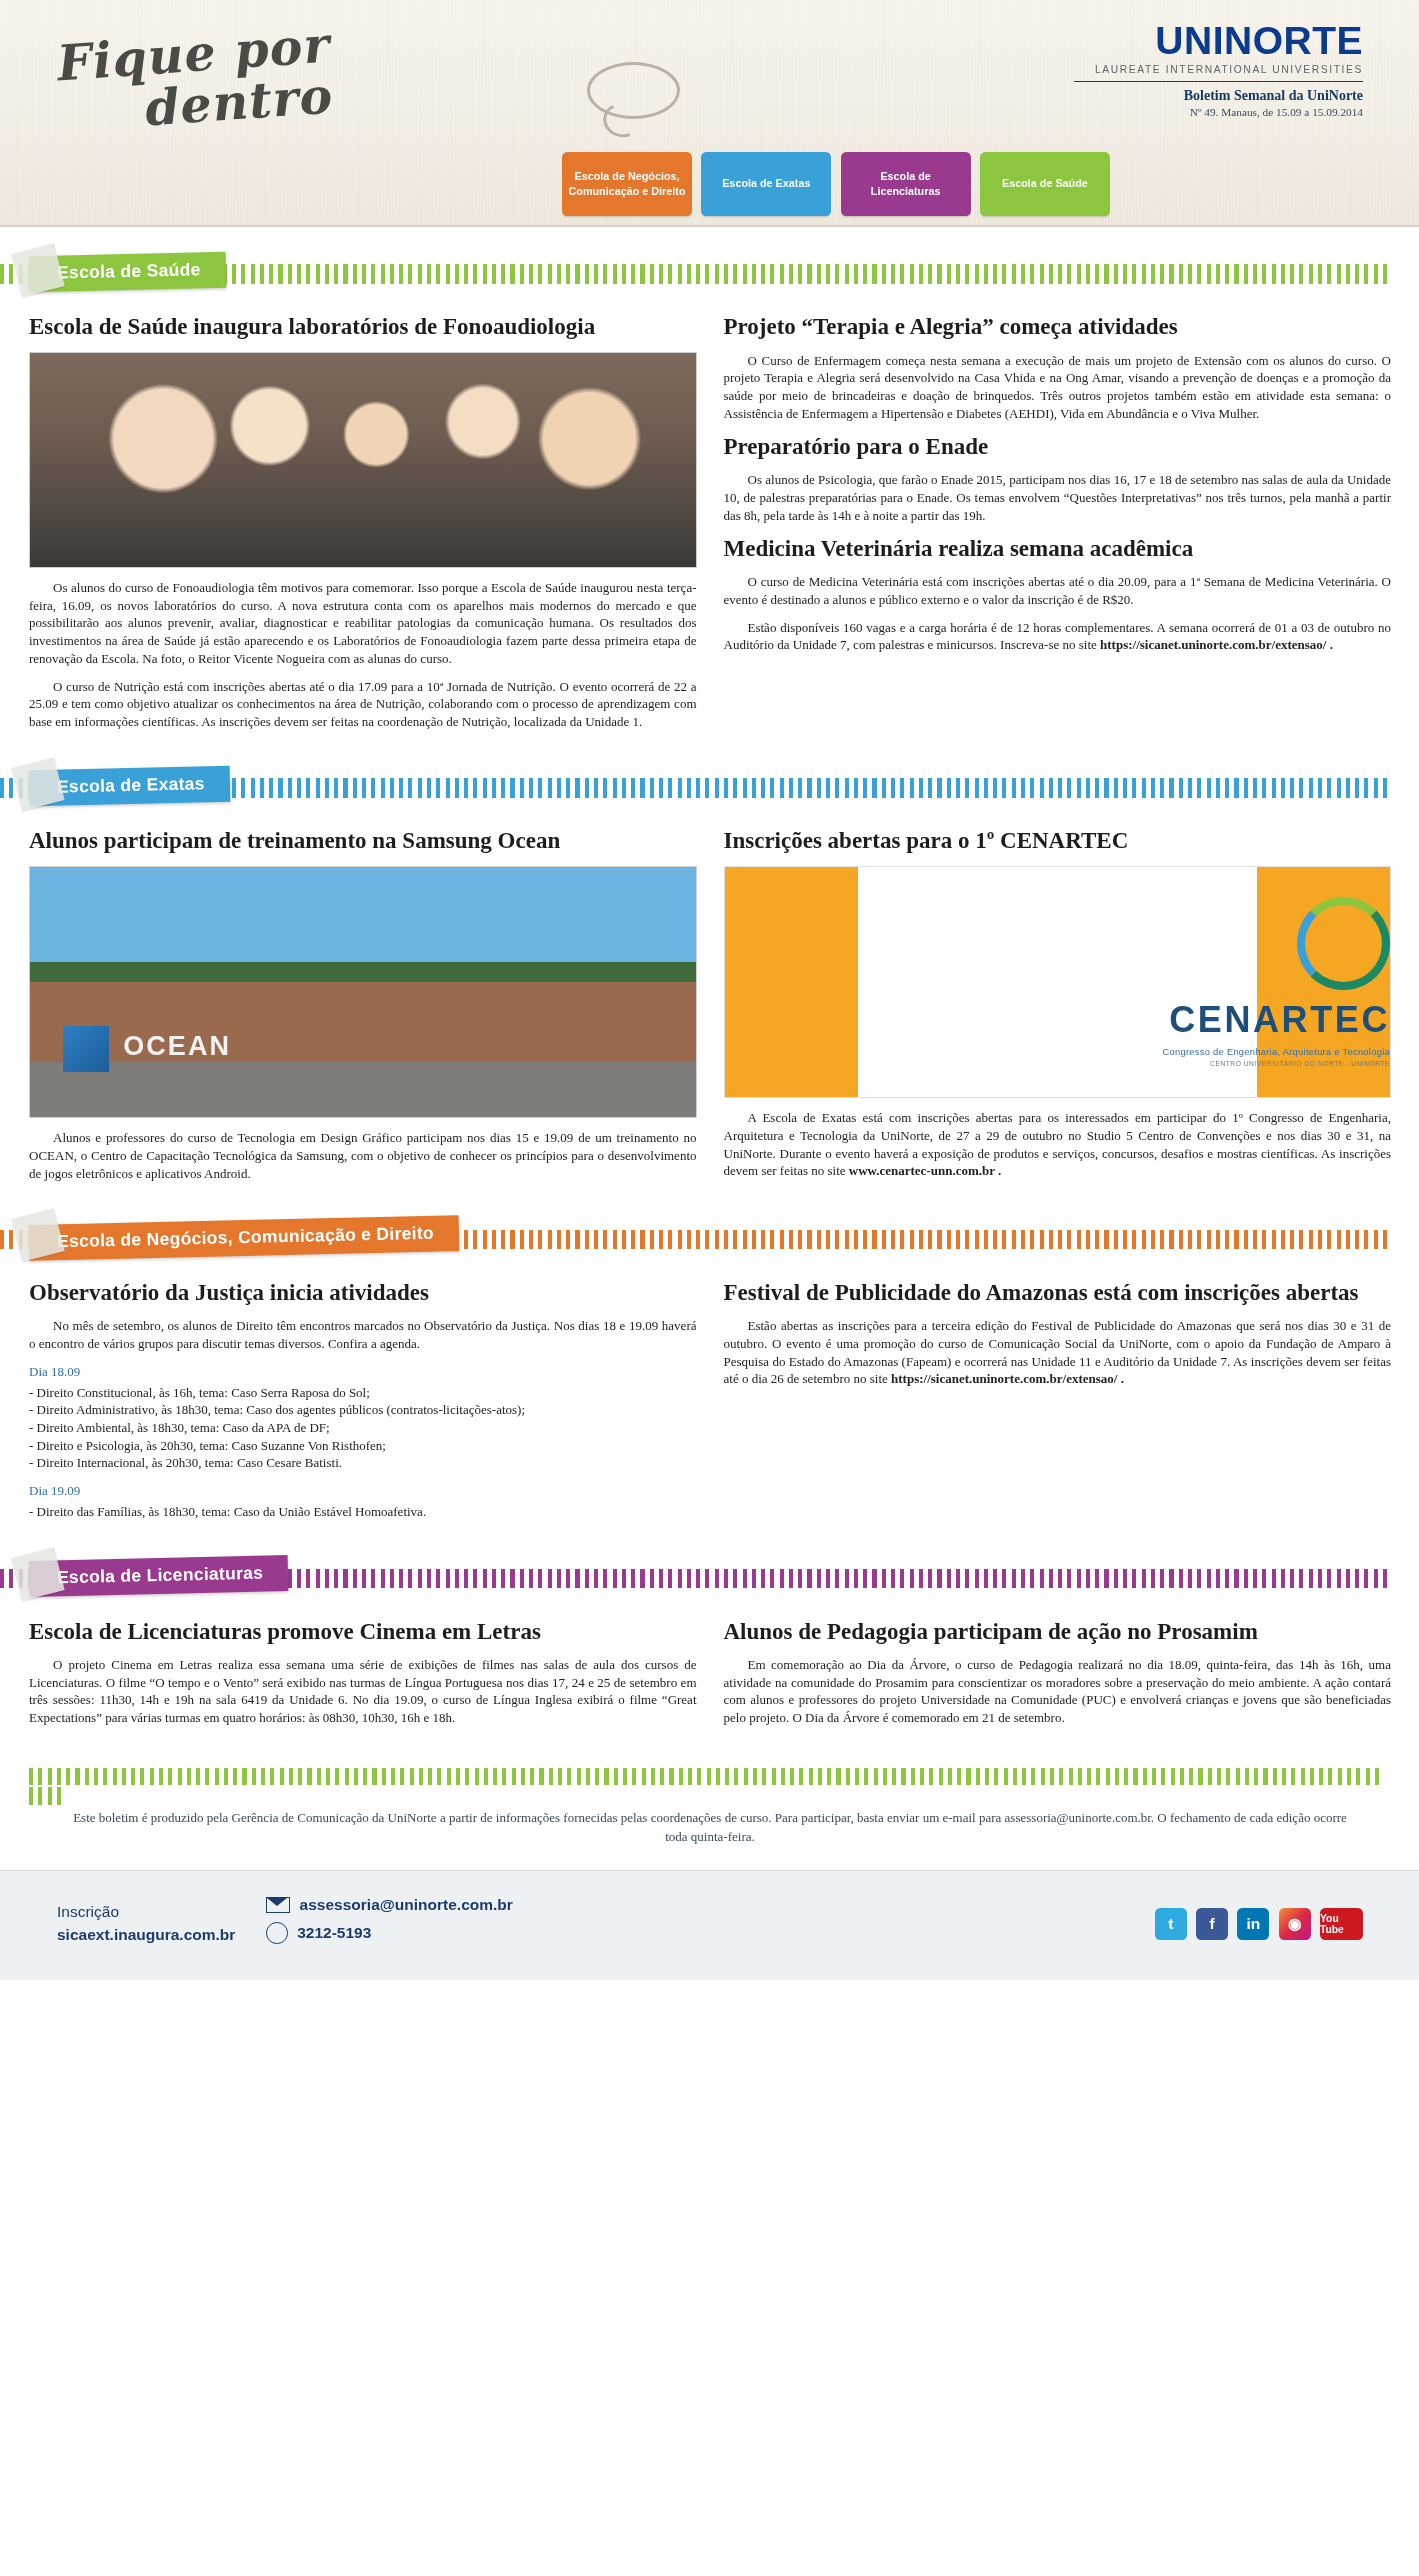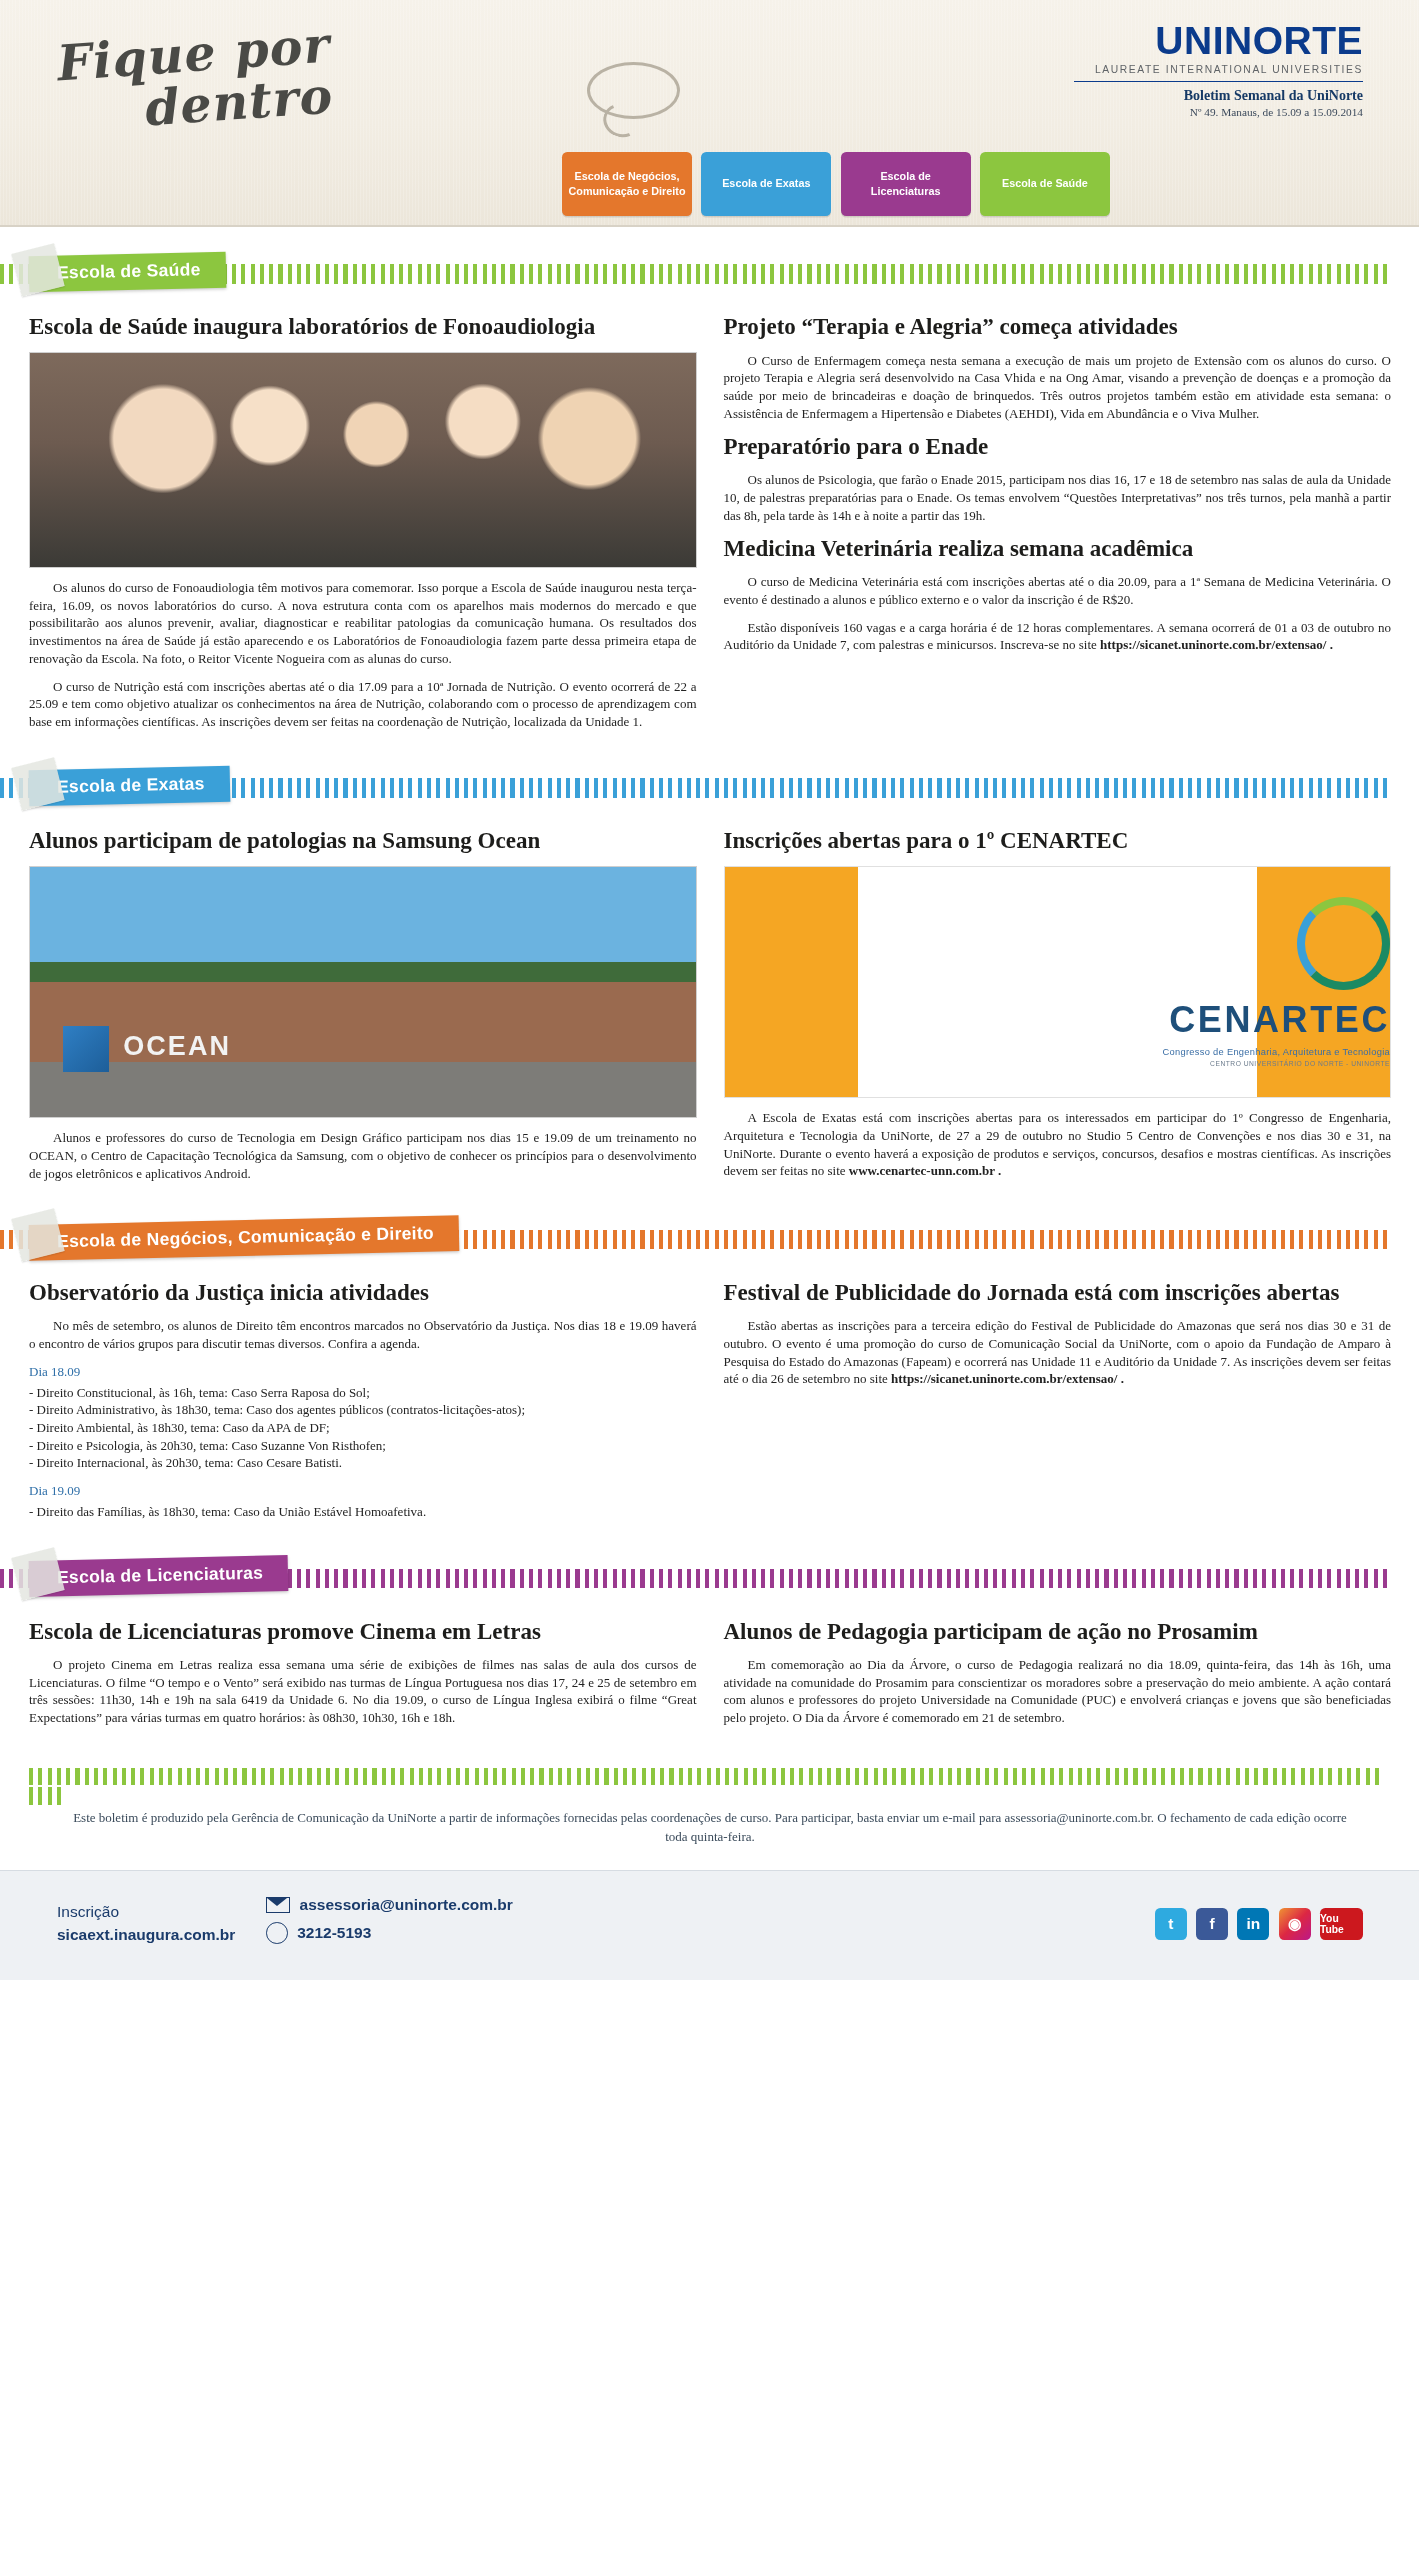--- a/index.html
+++ b/index.html
@@ -298,21 +298,21 @@
 
   <div class="banner-wrap">
     <div class="dots"><i style="background:#3aa0d8"></i><i style="background:#3aa0d8"></i><i style="background:#3aa0d8"></i><i style="background:#3aa0d8"></i><i style="background:#3aa0d8"></i><i style="background:#3aa0d8"></i><i style="background:#3aa0d8"></i><i style="background:#3aa0d8"></i><i style="background:#3aa0d8"></i><i style="background:#3aa0d8"></i><i style="background:#3aa0d8"></i><i style="background:#3aa0d8"></i><i style="background:#3aa0d8"></i><i style="background:#3aa0d8"></i><i style="background:#3aa0d8"></i><i style="background:#3aa0d8"></i><i style="background:#3aa0d8"></i><i style="background:#3aa0d8"></i><i style="background:#3aa0d8"></i><i style="background:#3aa0d8"></i><i style="background:#3aa0d8"></i><i style="background:#3aa0d8"></i><i style="background:#3aa0d8"></i><i style="background:#3aa0d8"></i><i style="background:#3aa0d8"></i><i style="background:#3aa0d8"></i><i style="background:#3aa0d8"></i><i style="background:#3aa0d8"></i><i style="background:#3aa0d8"></i><i style="background:#3aa0d8"></i><i style="background:#3aa0d8"></i><i style="background:#3aa0d8"></i><i style="background:#3aa0d8"></i><i style="background:#3aa0d8"></i><i style="background:#3aa0d8"></i><i style="background:#3aa0d8"></i><i style="background:#3aa0d8"></i><i style="background:#3aa0d8"></i><i style="background:#3aa0d8"></i><i style="background:#3aa0d8"></i><i style="background:#3aa0d8"></i><i style="background:#3aa0d8"></i><i style="background:#3aa0d8"></i><i style="background:#3aa0d8"></i><i style="background:#3aa0d8"></i><i style="background:#3aa0d8"></i><i style="background:#3aa0d8"></i><i style="background:#3aa0d8"></i><i style="background:#3aa0d8"></i><i style="background:#3aa0d8"></i><i style="background:#3aa0d8"></i><i style="background:#3aa0d8"></i><i style="background:#3aa0d8"></i><i style="background:#3aa0d8"></i><i style="background:#3aa0d8"></i><i style="background:#3aa0d8"></i><i style="background:#3aa0d8"></i><i style="background:#3aa0d8"></i><i style="background:#3aa0d8"></i><i style="background:#3aa0d8"></i><i style="background:#3aa0d8"></i><i style="background:#3aa0d8"></i><i style="background:#3aa0d8"></i><i style="background:#3aa0d8"></i><i style="background:#3aa0d8"></i><i style="background:#3aa0d8"></i><i style="background:#3aa0d8"></i><i style="background:#3aa0d8"></i><i style="background:#3aa0d8"></i><i style="background:#3aa0d8"></i><i style="background:#3aa0d8"></i><i style="background:#3aa0d8"></i><i style="background:#3aa0d8"></i><i style="background:#3aa0d8"></i><i style="background:#3aa0d8"></i><i style="background:#3aa0d8"></i><i style="background:#3aa0d8"></i><i style="background:#3aa0d8"></i><i style="background:#3aa0d8"></i><i style="background:#3aa0d8"></i><i style="background:#3aa0d8"></i><i style="background:#3aa0d8"></i><i style="background:#3aa0d8"></i><i style="background:#3aa0d8"></i><i style="background:#3aa0d8"></i><i style="background:#3aa0d8"></i><i style="background:#3aa0d8"></i><i style="background:#3aa0d8"></i><i style="background:#3aa0d8"></i><i style="background:#3aa0d8"></i><i style="background:#3aa0d8"></i><i style="background:#3aa0d8"></i><i style="background:#3aa0d8"></i><i style="background:#3aa0d8"></i><i style="background:#3aa0d8"></i><i style="background:#3aa0d8"></i><i style="background:#3aa0d8"></i><i style="background:#3aa0d8"></i><i style="background:#3aa0d8"></i><i style="background:#3aa0d8"></i><i style="background:#3aa0d8"></i><i style="background:#3aa0d8"></i><i style="background:#3aa0d8"></i><i style="background:#3aa0d8"></i><i style="background:#3aa0d8"></i><i style="background:#3aa0d8"></i><i style="background:#3aa0d8"></i><i style="background:#3aa0d8"></i><i style="background:#3aa0d8"></i><i style="background:#3aa0d8"></i><i style="background:#3aa0d8"></i><i style="background:#3aa0d8"></i><i style="background:#3aa0d8"></i><i style="background:#3aa0d8"></i><i style="background:#3aa0d8"></i><i style="background:#3aa0d8"></i><i style="background:#3aa0d8"></i><i style="background:#3aa0d8"></i><i style="background:#3aa0d8"></i><i style="background:#3aa0d8"></i><i style="background:#3aa0d8"></i><i style="background:#3aa0d8"></i><i style="background:#3aa0d8"></i><i style="background:#3aa0d8"></i><i style="background:#3aa0d8"></i><i style="background:#3aa0d8"></i><i style="background:#3aa0d8"></i><i style="background:#3aa0d8"></i><i style="background:#3aa0d8"></i><i style="background:#3aa0d8"></i><i style="background:#3aa0d8"></i><i style="background:#3aa0d8"></i><i style="background:#3aa0d8"></i><i style="background:#3aa0d8"></i><i style="background:#3aa0d8"></i><i style="background:#3aa0d8"></i><i style="background:#3aa0d8"></i><i style="background:#3aa0d8"></i><i style="background:#3aa0d8"></i><i style="background:#3aa0d8"></i><i style="background:#3aa0d8"></i><i style="background:#3aa0d8"></i><i style="background:#3aa0d8"></i><i style="background:#3aa0d8"></i><i style="background:#3aa0d8"></i><i style="background:#3aa0d8"></i><i style="background:#3aa0d8"></i><i style="background:#3aa0d8"></i><i style="background:#3aa0d8"></i><i style="background:#3aa0d8"></i></div>
     <div class="banner-label c-exa">Escola de Exatas</div>
     <div class="banner-tape"></div>
   </div>
 
   <div class="content">
     <div class="cols">
       <div class="col">
-        <h2 class="art">Alunos participam de patologias na Samsung Ocean</h2>
+        <h2 class="art">Alunos participam de treinamento na Samsung Ocean</h2>
         <div class="photo photo-ocean">
           <div class="ocean-box"></div>
           <div class="ocean-word">OCEAN</div>
         </div>
         <p class="body" style="margin-top:11.3px;">Alunos e professores do curso de Tecnologia em Design Gráfico participam nos dias 15 e 19.09 de um treinamento no OCEAN, o Centro de Capacitação Tecnológica da Samsung, com o objetivo de conhecer os princípios para o desenvolvimento de jogos eletrônicos e aplicativos Android.</p>
       </div>
 
       <div class="col">
         <h2 class="art">Inscrições abertas para o 1º CENARTEC</h2>
         <div class="cenartec">
@@ -341,21 +341,21 @@
         <p class="body noind" style="white-space:pre-line;">- Direito Constitucional, às 16h, tema: Caso Serra Raposa do Sol;
 - Direito Administrativo, às 18h30, tema: Caso dos agentes públicos (contratos-licitações-atos);
 - Direito Ambiental, às 18h30, tema: Caso da APA de DF;
 - Direito e Psicologia, às 20h30, tema: Caso Suzanne Von Risthofen;
 - Direito Internacional, às 20h30, tema: Caso Cesare Batisti.</p>
         <p class="body noind" style="margin-bottom:3.1px;color:#2f6fa8;">Dia 19.09</p>
         <p class="body noind" style="white-space:pre-line;">- Direito das Famílias, às 18h30, tema: Caso da União Estável Homoafetiva.</p>
       </div>
 
       <div class="col">
-        <h2 class="art">Festival de Publicidade do Jornada está com inscrições abertas</h2>
+        <h2 class="art">Festival de Publicidade do Amazonas está com inscrições abertas</h2>
         <p class="body" style="margin-top:11.3px;"><span>Estão abertas as inscrições para a terceira edição do Festival de Publicidade do Amazonas que será nos dias 30 e 31 de outubro. O evento é uma promoção do curso de Comunicação Social da UniNorte, com o apoio da Fundação de Amparo à Pesquisa do Estado do Amazonas (Fapeam) e ocorrerá nas Unidade 11 e Auditório da Unidade 7. As inscrições devem ser feitas até o dia 26 de setembro no site </span><b>https://sicanet.uninorte.com.br/extensao/ .</b></p>
       </div>
     </div>
   </div>
 
   <div class="banner-wrap">
     <div class="dots"><i style="background:#9a3a8f"></i><i style="background:#9a3a8f"></i><i style="background:#9a3a8f"></i><i style="background:#9a3a8f"></i><i style="background:#9a3a8f"></i><i style="background:#9a3a8f"></i><i style="background:#9a3a8f"></i><i style="background:#9a3a8f"></i><i style="background:#9a3a8f"></i><i style="background:#9a3a8f"></i><i style="background:#9a3a8f"></i><i style="background:#9a3a8f"></i><i style="background:#9a3a8f"></i><i style="background:#9a3a8f"></i><i style="background:#9a3a8f"></i><i style="background:#9a3a8f"></i><i style="background:#9a3a8f"></i><i style="background:#9a3a8f"></i><i style="background:#9a3a8f"></i><i style="background:#9a3a8f"></i><i style="background:#9a3a8f"></i><i style="background:#9a3a8f"></i><i style="background:#9a3a8f"></i><i style="background:#9a3a8f"></i><i style="background:#9a3a8f"></i><i style="background:#9a3a8f"></i><i style="background:#9a3a8f"></i><i style="background:#9a3a8f"></i><i style="background:#9a3a8f"></i><i style="background:#9a3a8f"></i><i style="background:#9a3a8f"></i><i style="background:#9a3a8f"></i><i style="background:#9a3a8f"></i><i style="background:#9a3a8f"></i><i style="background:#9a3a8f"></i><i style="background:#9a3a8f"></i><i style="background:#9a3a8f"></i><i style="background:#9a3a8f"></i><i style="background:#9a3a8f"></i><i style="background:#9a3a8f"></i><i style="background:#9a3a8f"></i><i style="background:#9a3a8f"></i><i style="background:#9a3a8f"></i><i style="background:#9a3a8f"></i><i style="background:#9a3a8f"></i><i style="background:#9a3a8f"></i><i style="background:#9a3a8f"></i><i style="background:#9a3a8f"></i><i style="background:#9a3a8f"></i><i style="background:#9a3a8f"></i><i style="background:#9a3a8f"></i><i style="background:#9a3a8f"></i><i style="background:#9a3a8f"></i><i style="background:#9a3a8f"></i><i style="background:#9a3a8f"></i><i style="background:#9a3a8f"></i><i style="background:#9a3a8f"></i><i style="background:#9a3a8f"></i><i style="background:#9a3a8f"></i><i style="background:#9a3a8f"></i><i style="background:#9a3a8f"></i><i style="background:#9a3a8f"></i><i style="background:#9a3a8f"></i><i style="background:#9a3a8f"></i><i style="background:#9a3a8f"></i><i style="background:#9a3a8f"></i><i style="background:#9a3a8f"></i><i style="background:#9a3a8f"></i><i style="background:#9a3a8f"></i><i style="background:#9a3a8f"></i><i style="background:#9a3a8f"></i><i style="background:#9a3a8f"></i><i style="background:#9a3a8f"></i><i style="background:#9a3a8f"></i><i style="background:#9a3a8f"></i><i style="background:#9a3a8f"></i><i style="background:#9a3a8f"></i><i style="background:#9a3a8f"></i><i style="background:#9a3a8f"></i><i style="background:#9a3a8f"></i><i style="background:#9a3a8f"></i><i style="background:#9a3a8f"></i><i style="background:#9a3a8f"></i><i style="background:#9a3a8f"></i><i style="background:#9a3a8f"></i><i style="background:#9a3a8f"></i><i style="background:#9a3a8f"></i><i style="background:#9a3a8f"></i><i style="background:#9a3a8f"></i><i style="background:#9a3a8f"></i><i style="background:#9a3a8f"></i><i style="background:#9a3a8f"></i><i style="background:#9a3a8f"></i><i style="background:#9a3a8f"></i><i style="background:#9a3a8f"></i><i style="background:#9a3a8f"></i><i style="background:#9a3a8f"></i><i style="background:#9a3a8f"></i><i style="background:#9a3a8f"></i><i style="background:#9a3a8f"></i><i style="background:#9a3a8f"></i><i style="background:#9a3a8f"></i><i style="background:#9a3a8f"></i><i style="background:#9a3a8f"></i><i style="background:#9a3a8f"></i><i style="background:#9a3a8f"></i><i style="background:#9a3a8f"></i><i style="background:#9a3a8f"></i><i style="background:#9a3a8f"></i><i style="background:#9a3a8f"></i><i style="background:#9a3a8f"></i><i style="background:#9a3a8f"></i><i style="background:#9a3a8f"></i><i style="background:#9a3a8f"></i><i style="background:#9a3a8f"></i><i style="background:#9a3a8f"></i><i style="background:#9a3a8f"></i><i style="background:#9a3a8f"></i><i style="background:#9a3a8f"></i><i style="background:#9a3a8f"></i><i style="background:#9a3a8f"></i><i style="background:#9a3a8f"></i><i style="background:#9a3a8f"></i><i style="background:#9a3a8f"></i><i style="background:#9a3a8f"></i><i style="background:#9a3a8f"></i><i style="background:#9a3a8f"></i><i style="background:#9a3a8f"></i><i style="background:#9a3a8f"></i><i style="background:#9a3a8f"></i><i style="background:#9a3a8f"></i><i style="background:#9a3a8f"></i><i style="background:#9a3a8f"></i><i style="background:#9a3a8f"></i><i style="background:#9a3a8f"></i><i style="background:#9a3a8f"></i><i style="background:#9a3a8f"></i><i style="background:#9a3a8f"></i><i style="background:#9a3a8f"></i><i style="background:#9a3a8f"></i><i style="background:#9a3a8f"></i><i style="background:#9a3a8f"></i><i style="background:#9a3a8f"></i><i style="background:#9a3a8f"></i><i style="background:#9a3a8f"></i><i style="background:#9a3a8f"></i><i style="background:#9a3a8f"></i><i style="background:#9a3a8f"></i><i style="background:#9a3a8f"></i><i style="background:#9a3a8f"></i></div>
     <div class="banner-label c-lic">Escola de Licenciaturas</div>
     <div class="banner-tape"></div>
   </div>

